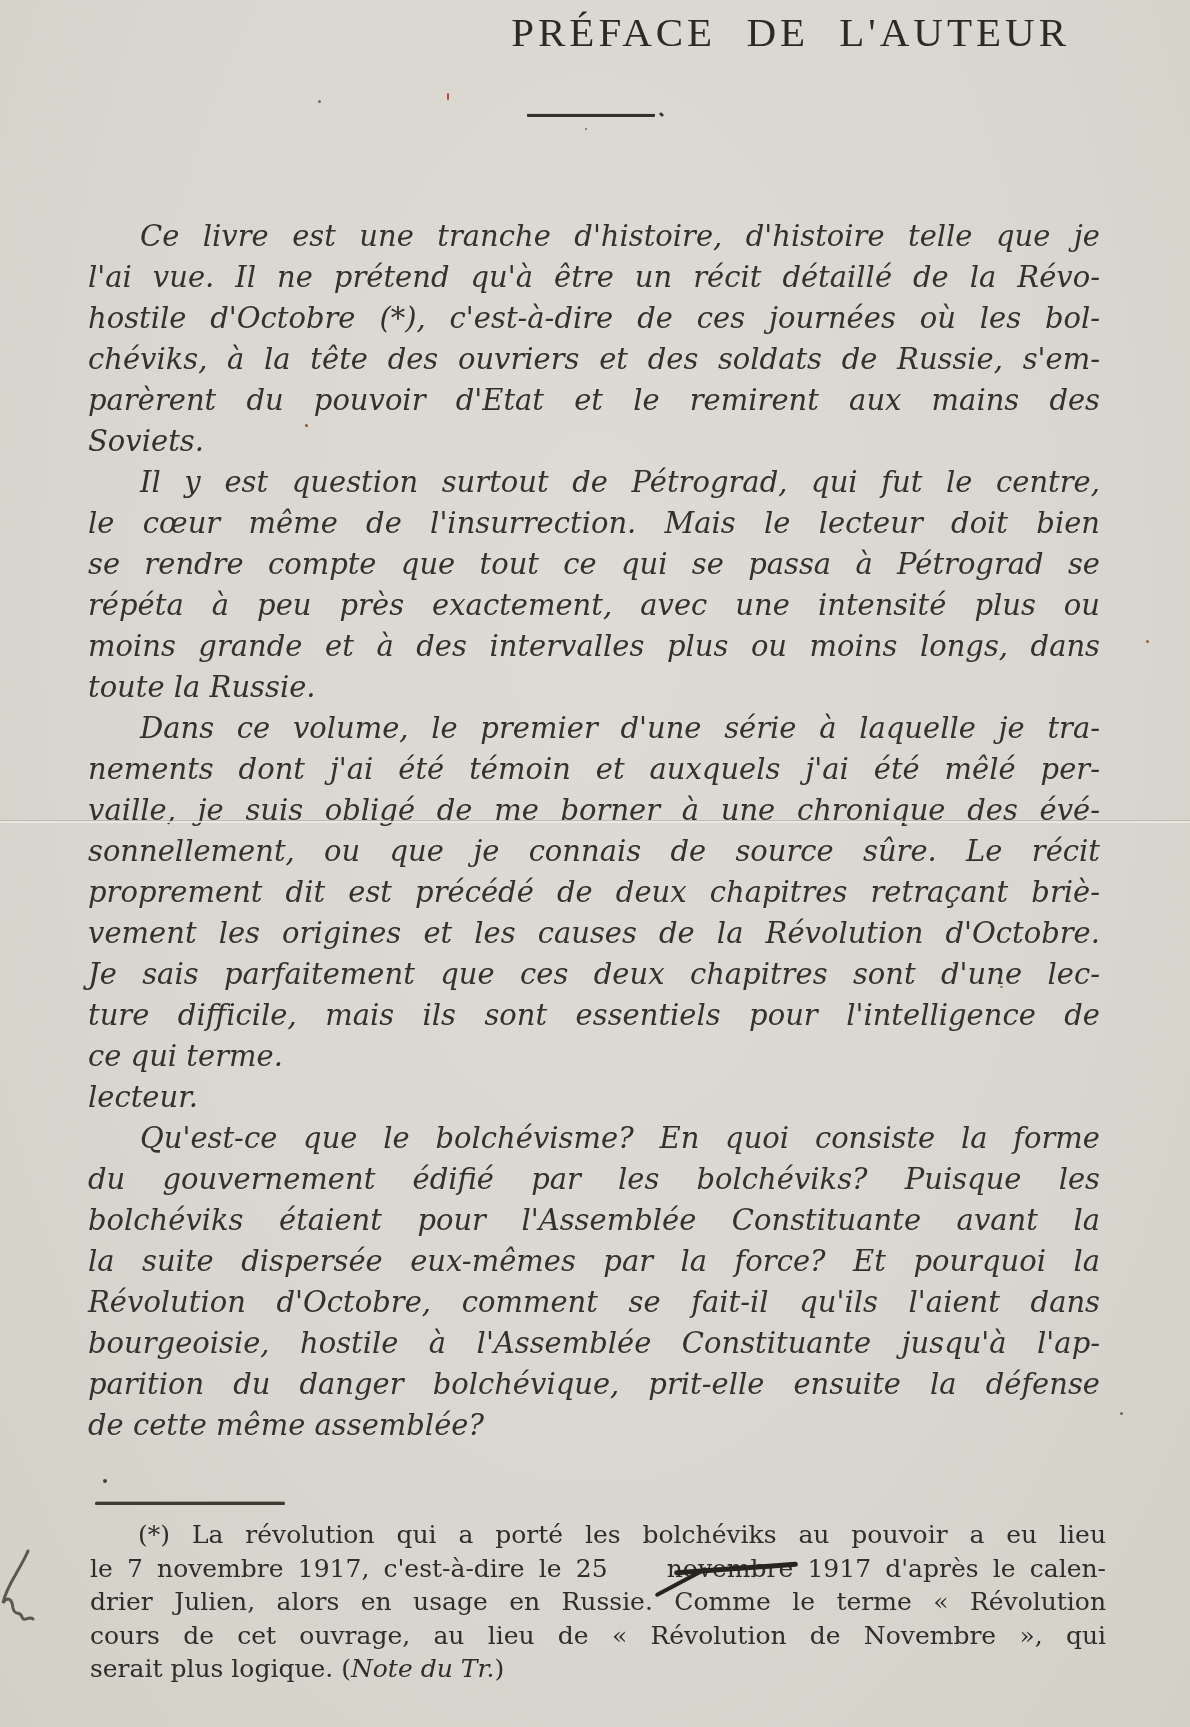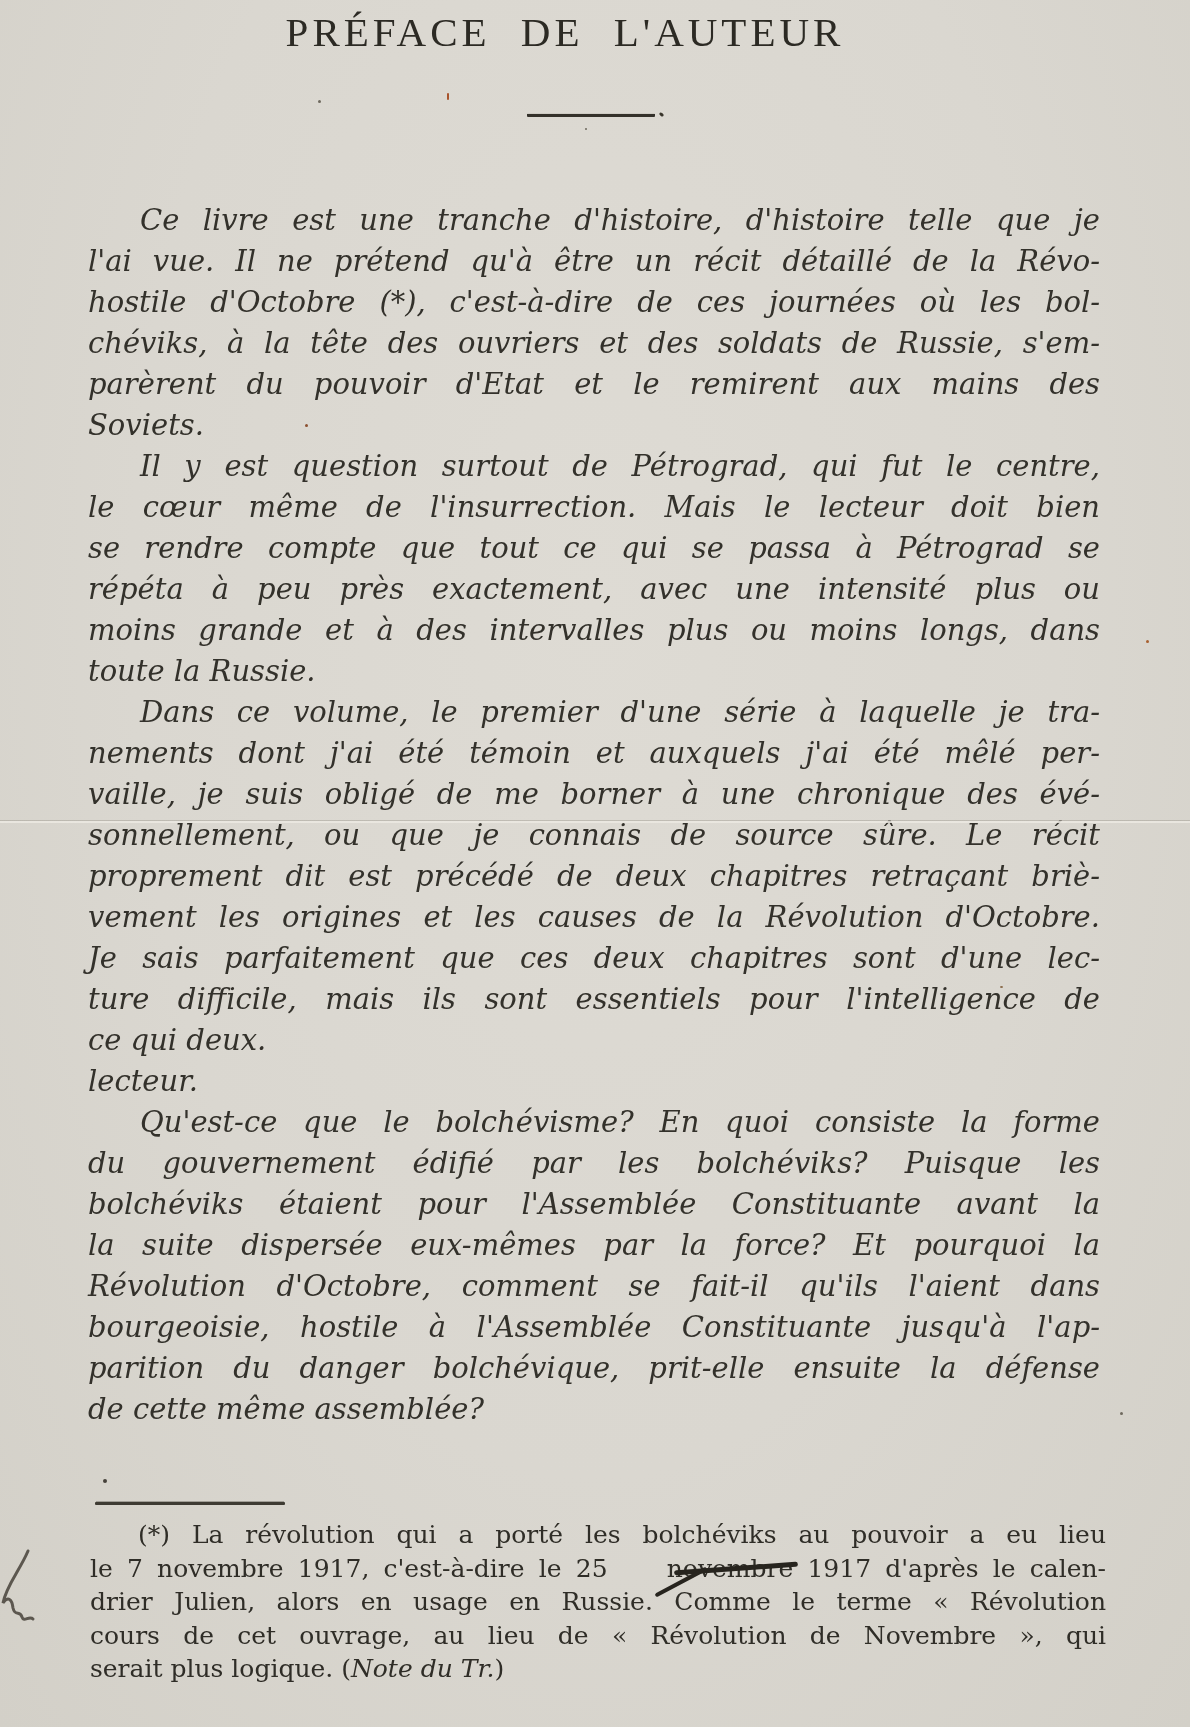--- a/index.html
+++ b/index.html
@@ -8,34 +8,34 @@
     width:1190px;height:1727px;
     margin:0 auto;
     overflow:hidden;
     background:radial-gradient(ellipse at 50% 35%, #dedbd4 0%, #dad7d0 55%, #d3d0c8 100%);
     font-family:"DejaVu Serif", serif;
     color:#32302a;
   }
   
   .title{
     position:absolute;top:8px;left:60px;width:1010px;
-    margin:0;text-align:center;
+    margin:0;text-align:right;
     font-family:"Liberation Serif", serif;
     font-size:41px;font-weight:normal;
     letter-spacing:4px;word-spacing:16px;
     color:#2c2a24;
   }
   .title-rule{
     position:absolute;top:113px;left:527px;width:128px;height:4px;
     background:linear-gradient(to bottom,#54504619 0 1px,#34312a 1px 4px);
     border-radius:1px;
   }
   
   .body-text{
-    position:absolute;top:200px;left:88px;width:1012px;
+    position:absolute;top:216px;left:88px;width:1012px;
     font-style:italic;
     font-size:29px;line-height:41px;
     color:#33312b;
   }
   .line{text-align:justify;text-align-last:justify;}
   .line.last{text-align-last:left;}
   .para .line.first{text-indent:52px;}
   
   .scratch-line{
     position:absolute;top:820px;left:0;width:1190px;height:3px;
@@ -105,21 +105,21 @@
       </div>
       <div class="para">
         <div class="line first">Dans ce volume, le premier d'une série à laquelle je tra-</div>
         <div class="line">nements dont j'ai été témoin et auxquels j'ai été mêlé per-</div>
         <div class="line">vaille, je suis obligé de me borner à une chronique des évé-</div>
         <div class="line">sonnellement, ou que je connais de source sûre. Le récit</div>
         <div class="line">proprement dit est précédé de deux chapitres retraçant briè-</div>
         <div class="line">vement les origines et les causes de la Révolution d'Octobre.</div>
         <div class="line">Je sais parfaitement que ces deux chapitres sont d'une lec-</div>
         <div class="line">ture difficile, mais ils sont essentiels pour l'intelligence de</div>
-        <div class="line last">ce qui deux.</div>
+        <div class="line last">ce qui terme.</div>
       </div>
       <div class="para">
         <div class="line last">lecteur.</div>
       </div>
       <div class="para">
         <div class="line first">Qu'est-ce que le bolchévisme? En quoi consiste la forme</div>
         <div class="line">du gouvernement édifié par les bolchéviks? Puisque les</div>
         <div class="line">bolchéviks étaient pour l'Assemblée Constituante avant la</div>
         <div class="line">la suite dispersée eux-mêmes par la force? Et pourquoi la</div>
         <div class="line">Révolution d'Octobre, comment se fait-il qu'ils l'aient dans</div>

